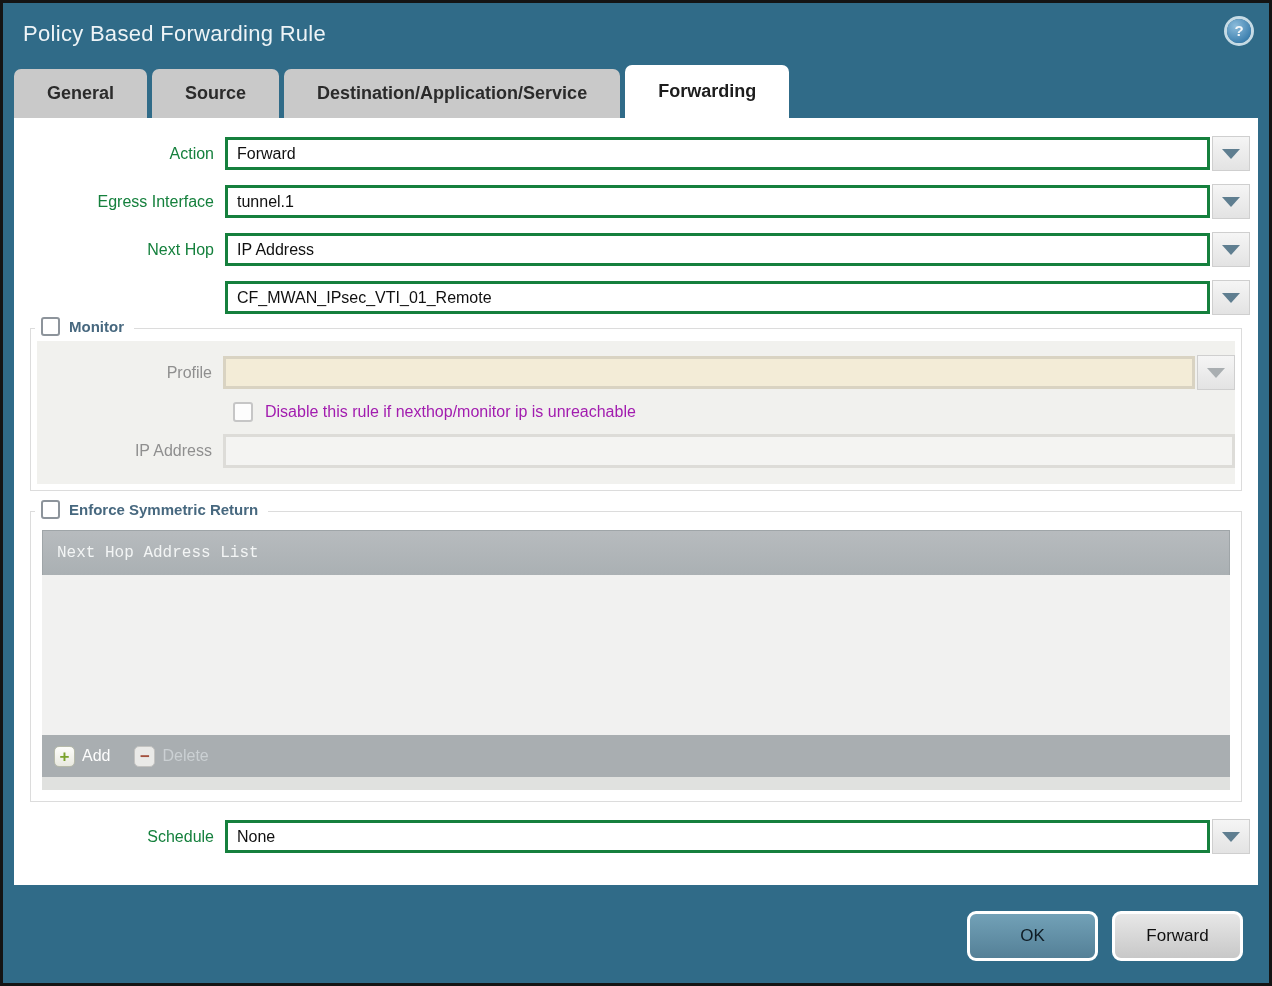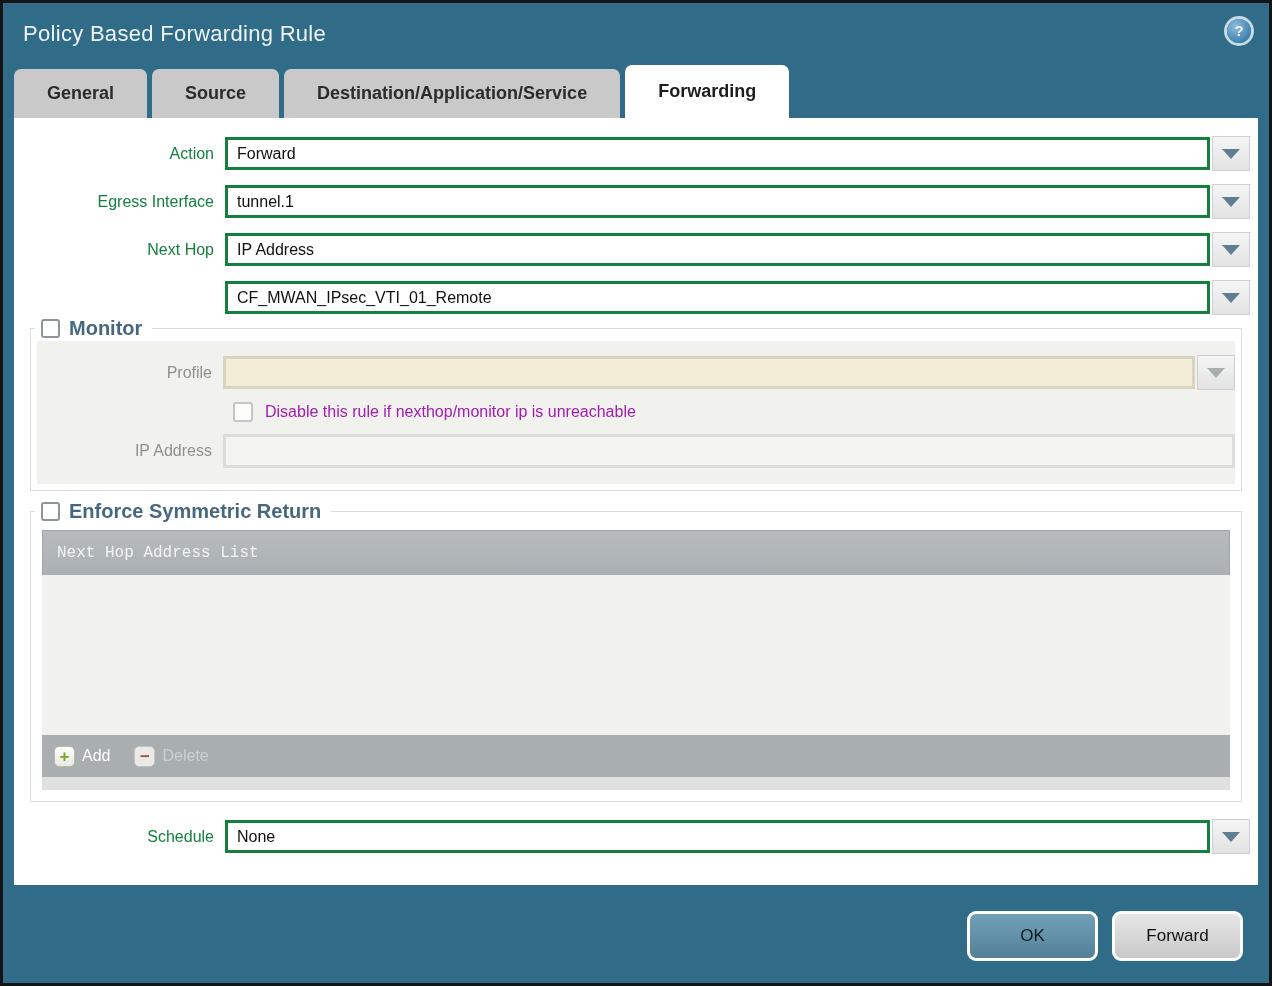--- a/index.html
+++ b/index.html
@@ -67,21 +67,21 @@
   .fset.enforce { margin-top:20px; }
   .legend {
     position:absolute; top:-12px; left:4px;
     background:#fff; padding:0 10px 0 6px;
     display:flex; align-items:center; gap:9px;
   }
   .cbox {
     box-sizing:border-box; width:19px; height:19px; flex:none;
     border:2px solid #8d949b; border-radius:3px; background:#fff; cursor:pointer;
   }
-  .legend-text { font-size:20px; font-weight:bold; color:#47687f; }
+  .legend-text { font-size:15px; font-weight:bold; color:#47687f; }
 
   
   .monitor-body { background:#f1f1ee; padding:14px 0 16px 0; }
   .mrow { display:flex; align-items:center; margin:0 0 12px 10px; }
   .mrow:last-child { margin-bottom:0; }
   .mlbl { width:165px; text-align:right; padding-right:11px; font-size:16px; color:#8f8f8f; flex:none; }
   .beige { background:#f3ecd7; border-color:#d9d3c2; }
   .gray-disabled { background:#f4f4f2; border-color:#dddcd8; height:34px; }
   .cbrow { display:flex; align-items:center; margin:0 0 12px 196px; }
   .cbox.disabled { width:20px; height:20px; border:2px solid #c6c6c6; background:#fdfdfd; cursor:default; }

